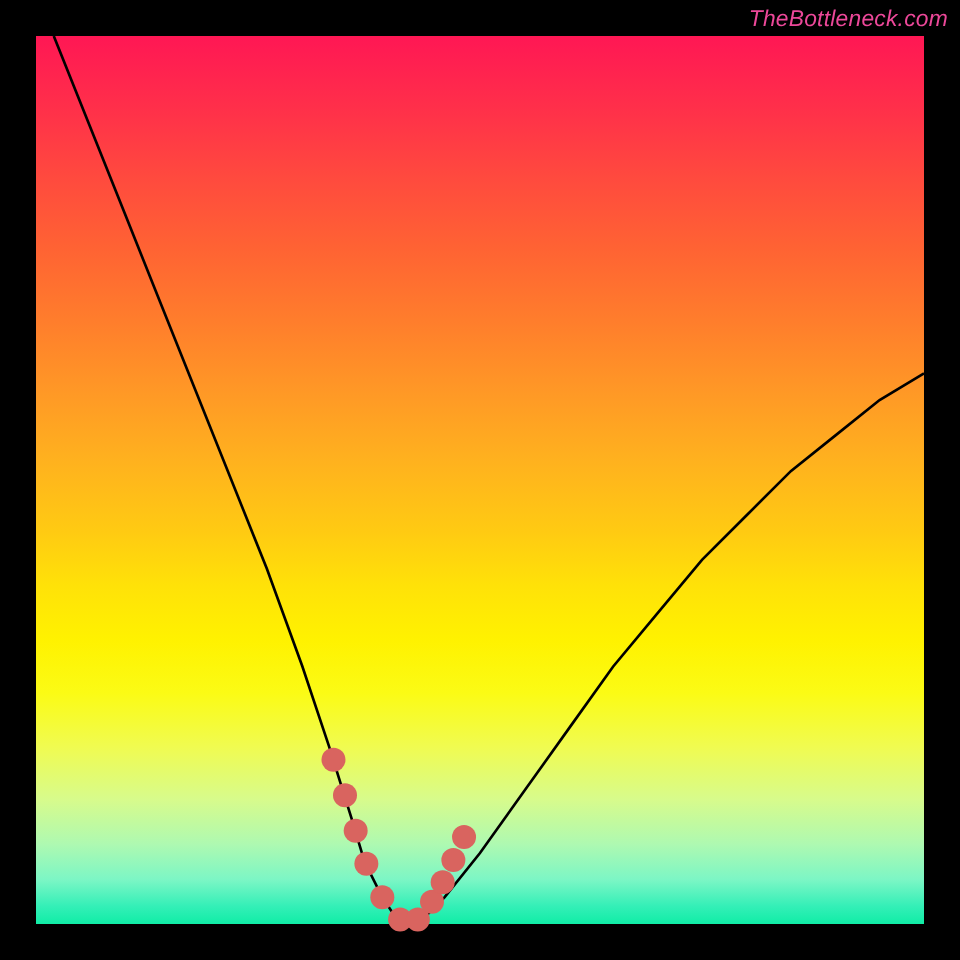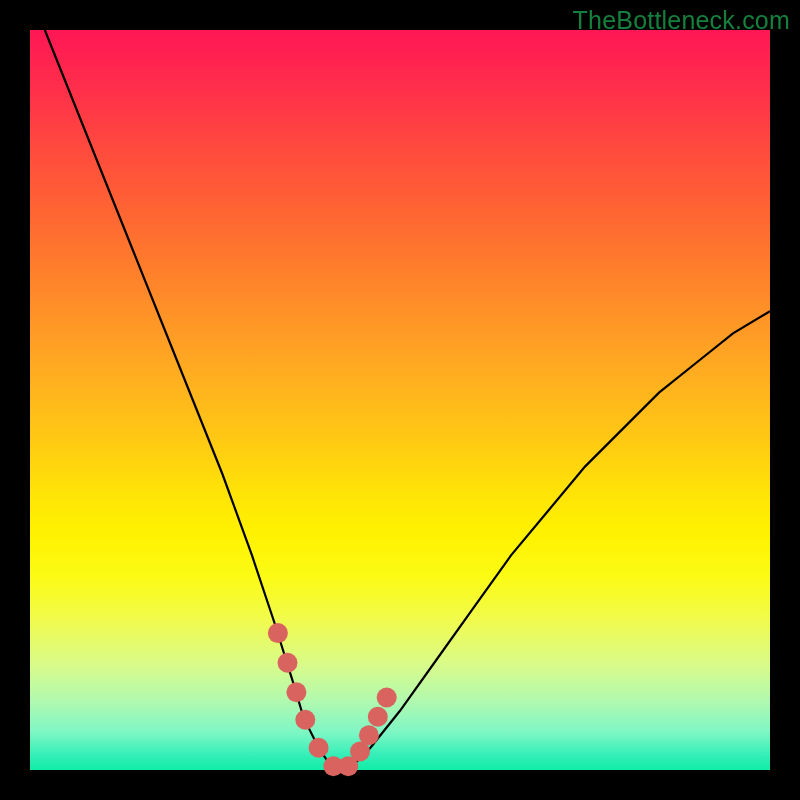--- a/index.html
+++ b/index.html
@@ -40,25 +40,26 @@
       #aef9b1 91%,
       #7cf6c5 95%,
       #34efb7 98%,
       #10eda6 100%
     );
   }
   .watermark {
     position: absolute;
     top: 6px;
     right: 10px;
-    color: #15803d;
-    font-size: 25px;
+    color: #ec4899;
+    font-size: 19px;
     font-weight: 500;
     letter-spacing: 0.2px;
     z-index: 10;
+    font-style: italic;
   }
   svg.curve {
     position: absolute;
     left: 0;
     top: 0;
     width: 740px;
     height: 740px;
     overflow: visible;
   }
 </style>

